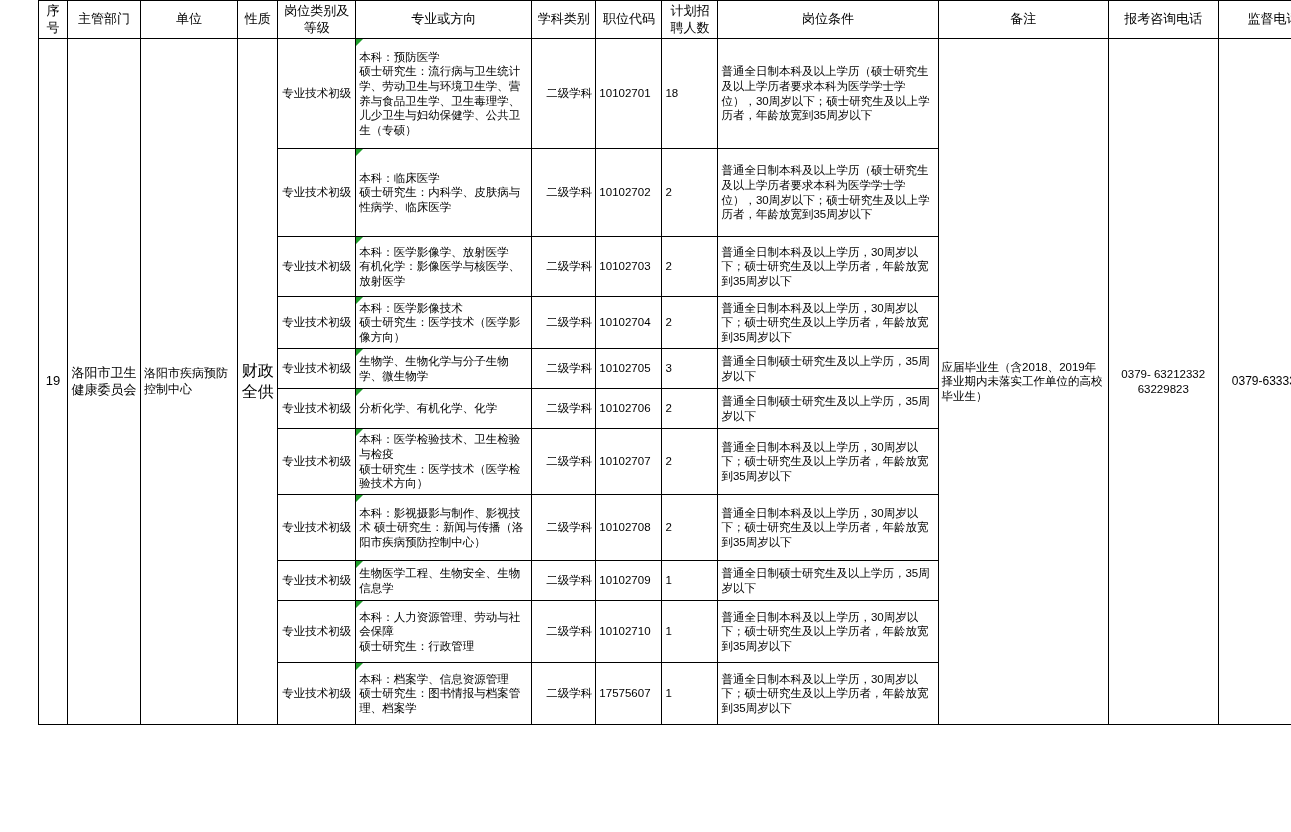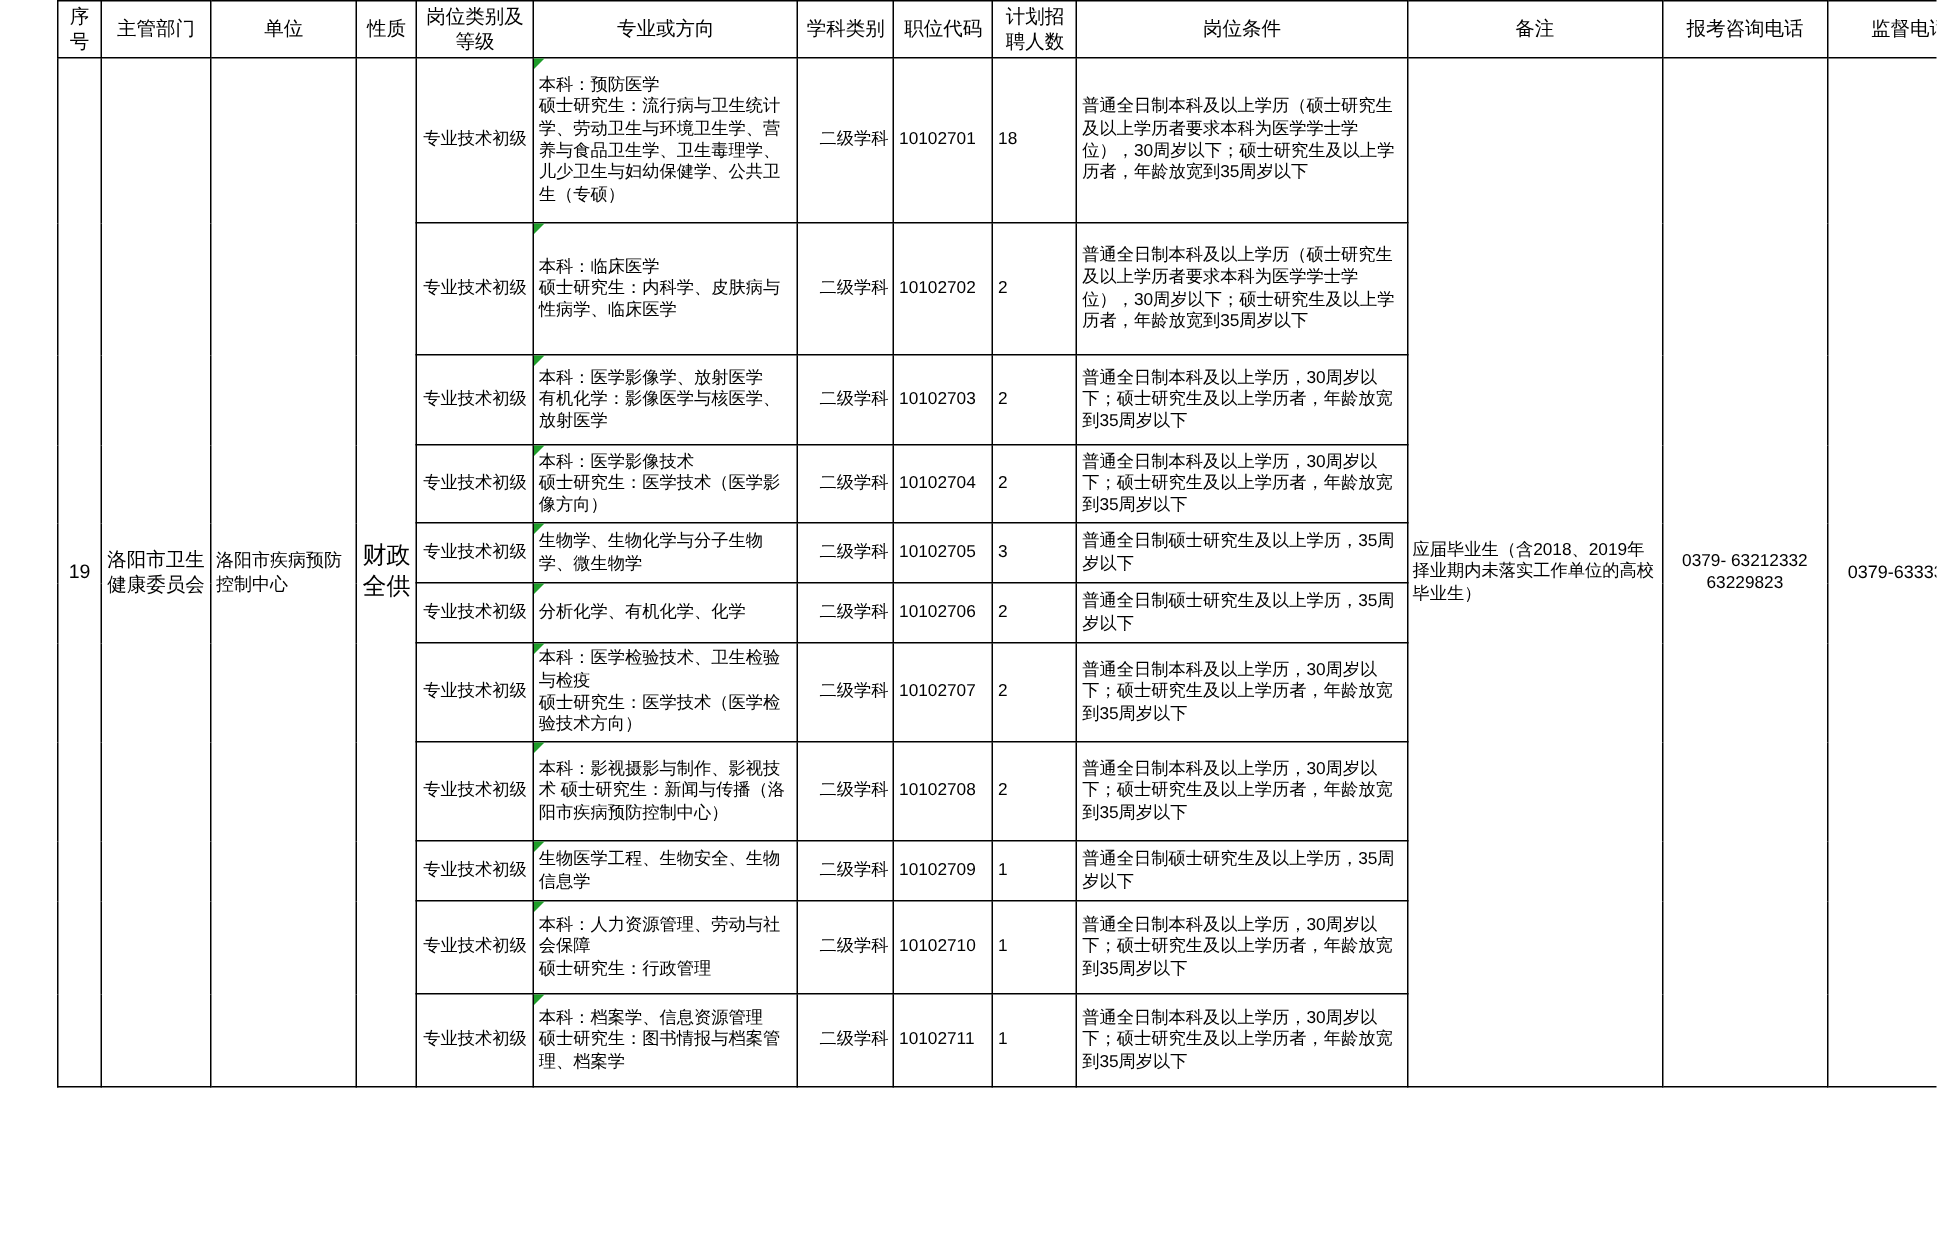--- a/index.html
+++ b/index.html
@@ -218,18 +218,18 @@
       <td class="cell-code">10102710</td>
       <td class="cell-plan">1</td>
       <td class="cell-cond pre">普通全日制本科及以上学历，30周岁以下；硕士研究生及以上学历者，年龄放宽到35周岁以下</td>
     </tr>
 
     <tr>
       <td class="cell-cat" style="height:62px">专业技术初级</td>
       <td class="cell-major pre mark">本科：档案学、信息资源管理
 硕士研究生：图书情报与档案管理、档案学</td>
       <td class="cell-subject">二级学科</td>
-      <td class="cell-code">10102711</td>
+      <td class="cell-code">17575607</td>
       <td class="cell-plan">1</td>
       <td class="cell-cond pre">普通全日制本科及以上学历，30周岁以下；硕士研究生及以上学历者，年龄放宽到35周岁以下</td>
     </tr>
   </tbody>
 </table>
 
 </body></html>

